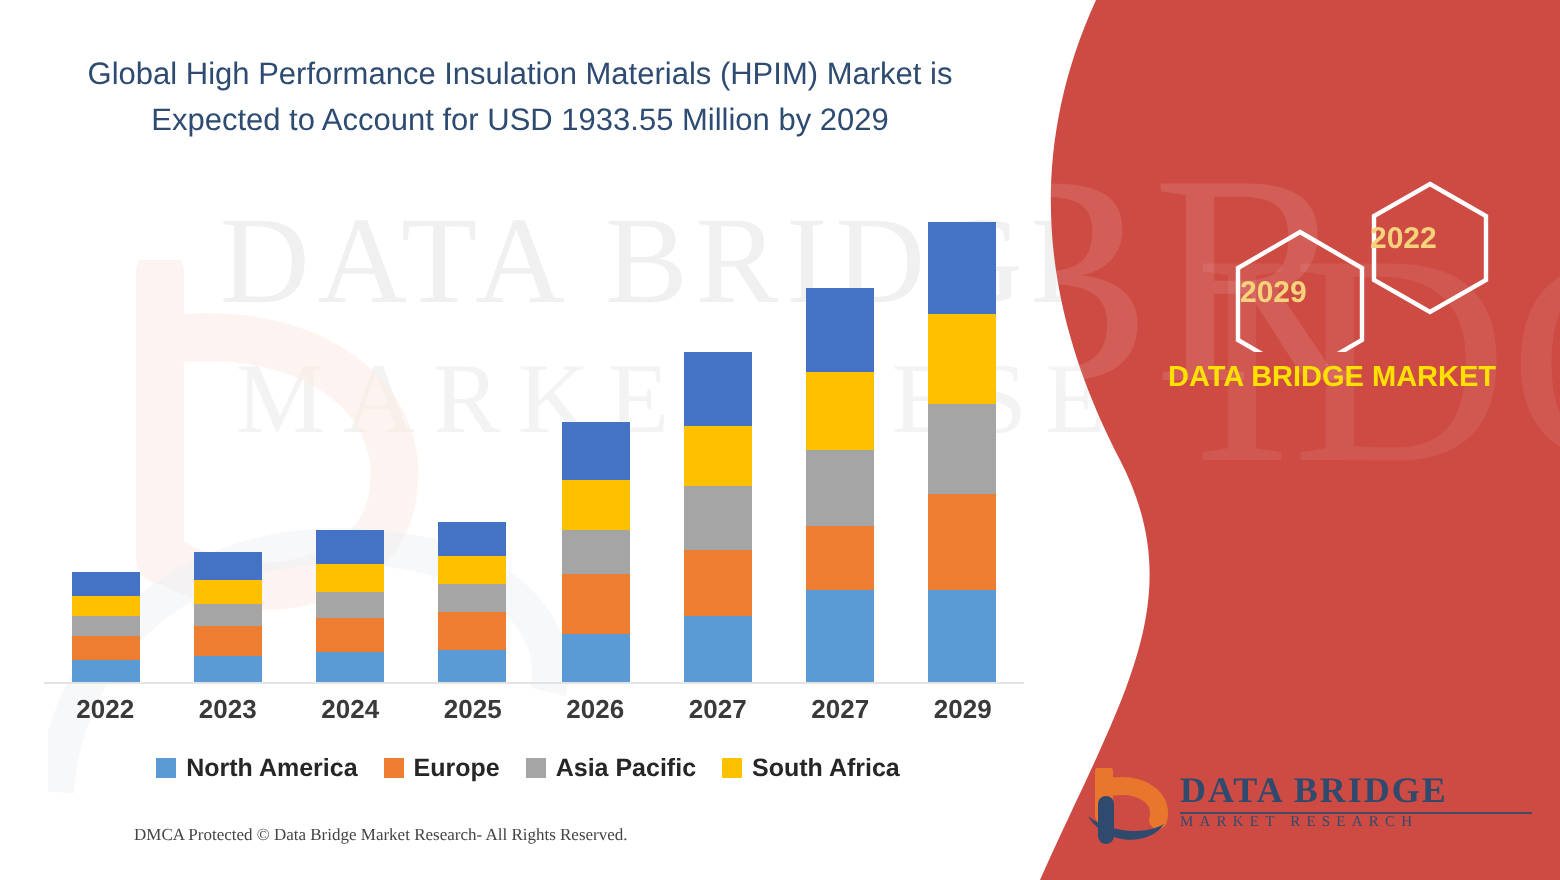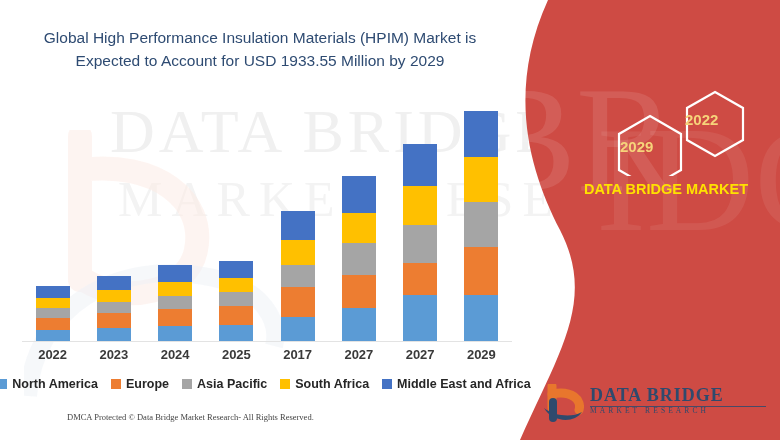--- a/index.html
+++ b/index.html
@@ -181,21 +181,21 @@
           </div>
         </div>
       <div class="axis-line"></div>
     </div>
 
     <div class="x-axis">
         <div class="x-tick">2022</div>
         <div class="x-tick">2023</div>
         <div class="x-tick">2024</div>
         <div class="x-tick">2025</div>
-        <div class="x-tick">2017</div>
+        <div class="x-tick">2026</div>
         <div class="x-tick">2027</div>
         <div class="x-tick">2027</div>
         <div class="x-tick">2029</div>
       </div>
 
     <div class="legend">
         <div class="legend-item">
           <span class="legend-swatch" style="background: rgb(91, 155, 213);"></span>
           <span class="legend-label">North America</span>
         </div>
@@ -203,24 +203,20 @@
           <span class="legend-swatch" style="background: rgb(237, 125, 49);"></span>
           <span class="legend-label">Europe</span>
         </div>
         <div class="legend-item">
           <span class="legend-swatch" style="background: rgb(165, 165, 165);"></span>
           <span class="legend-label">Asia Pacific</span>
         </div>
         <div class="legend-item">
           <span class="legend-swatch" style="background: rgb(255, 192, 0);"></span>
           <span class="legend-label">South Africa</span>
-        </div>
-        <div class="legend-item">
-          <span class="legend-swatch" style="background: rgb(68, 114, 196);"></span>
-          <span class="legend-label">Middle East and Africa</span>
         </div>
       </div>
 
     <div class="footnotes">
       <div class="fn-left">DMCA Protected © Data Bridge Market Research- All Rights Reserved.</div>
     </div>
   </div>
 
   <div class="right-panel">
     <svg class="red-shape" viewBox="0 0 280 440" preserveAspectRatio="none">

